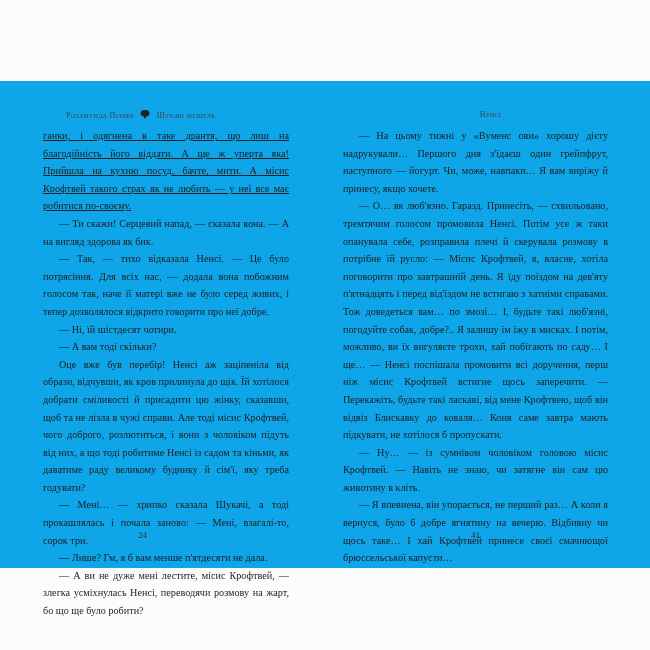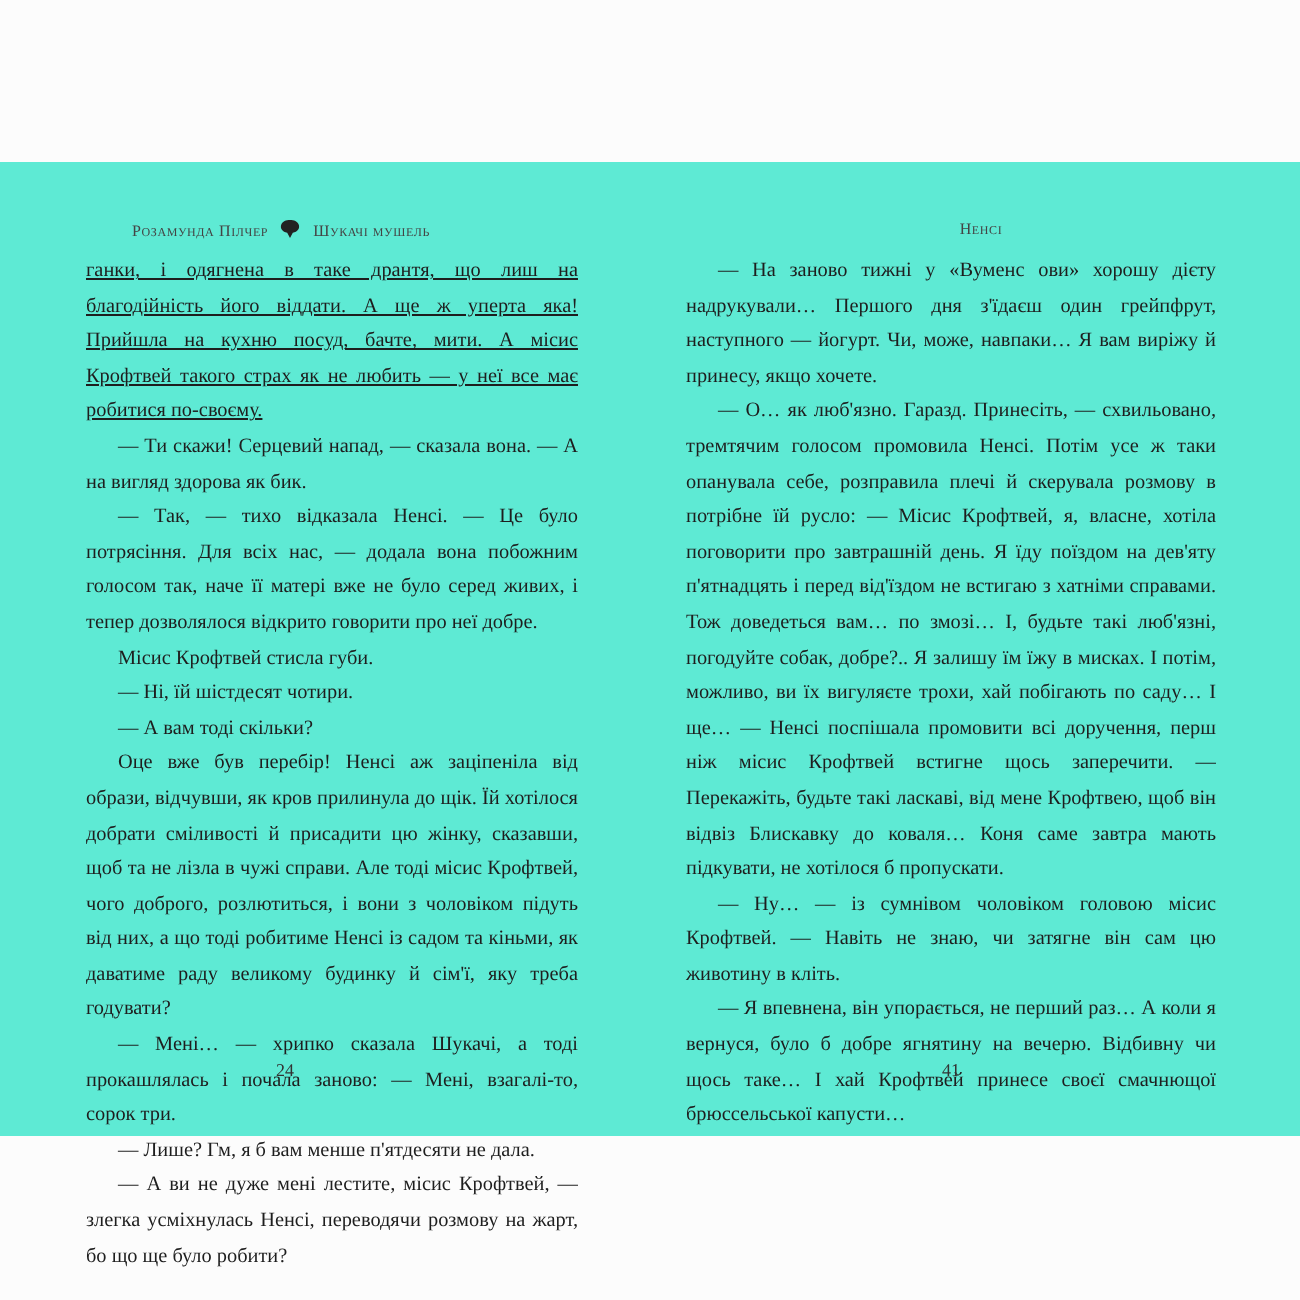--- a/index.html
+++ b/index.html
@@ -5,21 +5,21 @@
   html, body { margin:0; padding:0; }
   body {
     width:650px; height:650px; overflow:hidden;
     background:#fcfcfc;
     font-family:"DejaVu Serif","Liberation Serif",serif;
     color:#222;
     position:relative;
   }
   .spread {
     position:absolute; left:0; top:81px; width:650px; height:487px;
-    background:#5eead4;
+    background:#0ea5e9;
   }
   .page { position:absolute; top:0; height:487px; }
   .page.left { left:0; width:325px; }
   .page.right { left:325px; width:325px; }
   .running-head {
     position:absolute; top:29px; left:0; width:100%;
     text-align:center;
     font-size:8px; letter-spacing:0.3px; color:#444;
     font-variant:small-caps;
     font-family:"Liberation Serif","DejaVu Serif",serif;
@@ -61,39 +61,38 @@
       <svg class="shell" viewBox="0 0 10 9">
         <path d="M5 9 L3.6 6.4 C1.2 6 0 4.2 0.6 2.4 C1.3 0.6 3 0 5 0 C7 0 8.7 0.6 9.4 2.4 C10 4.2 8.8 6 6.4 6.4 Z" fill="#222"></path>
       </svg>
       <span>Шукачі мушель</span>
     </div>
 
     <div class="body-text">
       <p class="noindent">ганки, і одягнена в таке дрантя, що лиш на благодійність його віддати. А ще ж уперта яка! Прийшла на кухню посуд, бачте, мити. А місис Крофтвей такого страх як не любить — у неї все має робитися по-своєму.</p>
       <p>— Ти скажи! Серцевий напад, — сказала вона. — А на вигляд здорова як бик.</p>
       <p>— Так, — тихо відказала Ненсі. — Це було потрясіння. Для всіх нас, — додала вона побожним голосом так, наче її матері вже не було серед живих, і тепер дозволялося відкрито говорити про неї добре.</p>
-      <p>Місис Крофтвей стисла губи.</p>
       <p>— Ні, їй шістдесят чотири.</p>
       <p>— А вам тоді скільки?</p>
       <p>Оце вже був перебір! Ненсі аж заціпеніла від образи, відчувши, як кров прилинула до щік. Їй хотілося добрати сміливості й присадити цю жінку, сказавши, щоб та не лізла в чужі справи. Але тоді місис Крофтвей, чого доброго, розлютиться, і вони з чоловіком підуть від них, а що тоді робитиме Ненсі із садом та кіньми, як даватиме раду великому будинку й сім'ї, яку треба годувати?</p>
       <p>— Мені… — хрипко сказала Шукачі, а тоді прокашлялась і почала заново: — Мені, взагалі-то, сорок три.</p>
       <p>— Лише? Гм, я б вам менше п'ятдесяти не дала.</p>
       <p>— А ви не дуже мені лестите, місис Крофтвей, — злегка усміхнулась Ненсі, переводячи розмову на жарт, бо що ще було робити?</p>
     </div>
 
     <div class="folio">24</div>
   </div>
 
   <div class="page right">
     <div class="running-head">
       <span>Ненсі</span>
     </div>
 
     <div class="body-text">
-      <p>— На заново тижні у «Вуменс ови» хорошу дієту надрукували… Першого дня з'їдаєш один грейпфрут, наступного — йогурт. Чи, може, навпаки… Я вам виріжу й принесу, якщо хочете.</p>
+      <p>— На цьому тижні у «Вуменс ови» хорошу дієту надрукували… Першого дня з'їдаєш один грейпфрут, наступного — йогурт. Чи, може, навпаки… Я вам виріжу й принесу, якщо хочете.</p>
       <p>— О… як люб'язно. Гаразд. Принесіть, — схвильовано, тремтячим голосом промовила Ненсі. Потім усе ж таки опанувала себе, розправила плечі й скерувала розмову в потрібне їй русло: — Місис Крофтвей, я, власне, хотіла поговорити про завтрашній день. Я їду поїздом на дев'яту п'ятнадцять і перед від'їздом не встигаю з хатніми справами. Тож доведеться вам… по змозі… І, будьте такі люб'язні, погодуйте собак, добре?.. Я залишу їм їжу в мисках. І потім, можливо, ви їх вигуляєте трохи, хай побігають по саду… І ще… — Ненсі поспішала промовити всі доручення, перш ніж місис Крофтвей встигне щось заперечити. — Перекажіть, будьте такі ласкаві, від мене Крофтвею, щоб він відвіз Блискавку до коваля… Коня саме завтра мають підкувати, не хотілося б пропускати.</p>
       <p>— Ну… — із сумнівом чоловіком головою місис Крофтвей. — Навіть не знаю, чи затягне він сам цю животину в кліть.</p>
       <p>— Я впевнена, він упорається, не перший раз… А коли я вернуся, було б добре ягнятину на вечерю. Відбивну чи щось таке… І хай Крофтвей принесе своєї смачнющої брюссельської капусти…</p>
     </div>
 
     <div class="folio">41</div>
   </div>
 
 </div>
 

